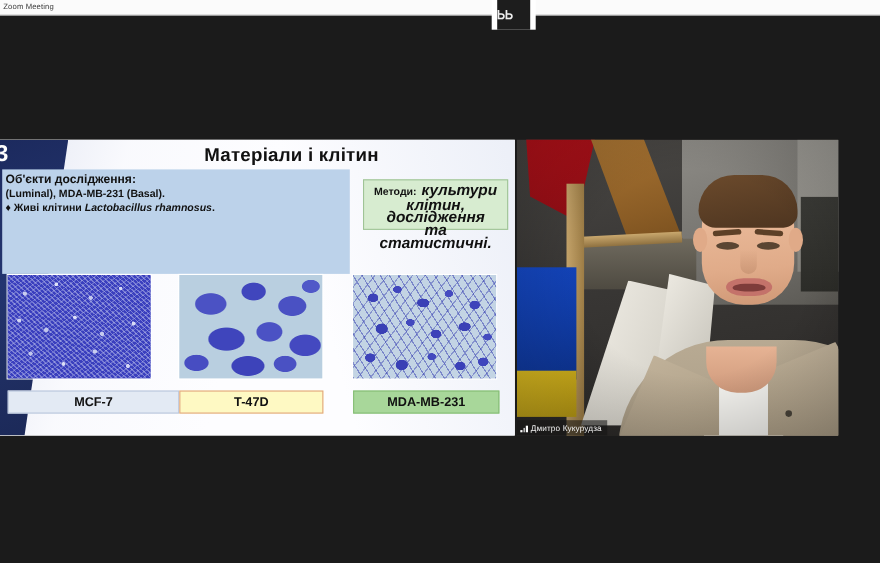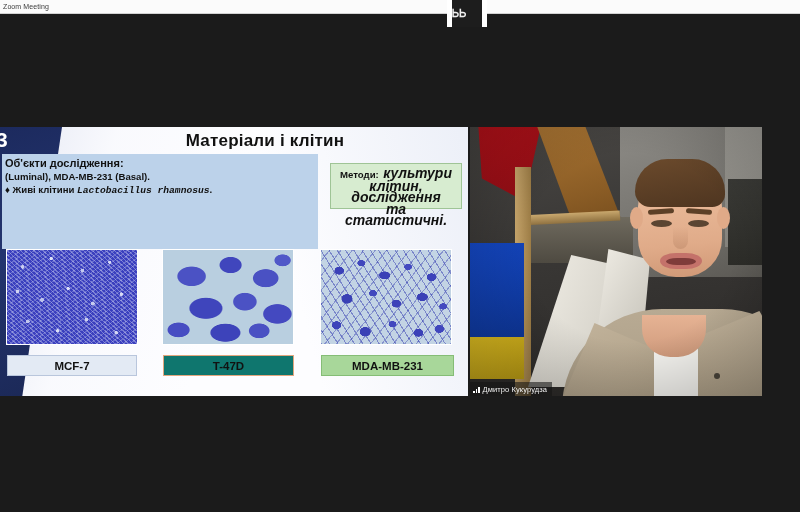--- a/index.html
+++ b/index.html
@@ -80,21 +80,21 @@
     background: #bcd2ea;
     padding: 2px 3px 0 3px; box-sizing: border-box;
   }
   .obj-head {
     font-size: 11px; font-weight: 700; color: #111; line-height: 14px;
   }
   .obj-line {
     font-size: 9.6px; font-weight: 700; color: #111; line-height: 13px;
     white-space: nowrap;
   }
-  .obj-line .ital { font-style: italic; font-family: Liberation Mono, monospace; }
+  .obj-line .ital { font-style: italic; }
 
   .methods-box {
     position: absolute; left: 330px; top: 36px; width: 132px; height: 46px;
     background: #d7ecd0; border: 1px solid #9fc496;
     box-sizing: border-box; padding: 3px 4px;
     text-align: center;
   }
   .methods-box .m-strong { font-size: 9.6px; font-weight: 700; color: #111; }
   .methods-box .m-txt { font-size: 14px; font-weight: 700; color: #111; font-style: italic; }
   .methods-line { line-height: 11.5px; }
@@ -168,22 +168,22 @@
       repeating-linear-gradient(-52deg, rgba(50,57,175,.42) 0 1px, rgba(50,57,175,0) 1px 9px);
   }
 
   
   .cl-label {
     position: absolute; top: 228px; height: 21px;
     display: flex; align-items: center; justify-content: center;
     font-size: 11.5px; font-weight: 700; color: #111;
     box-sizing: border-box;
   }
-  .cl-1 { left: 7px;   width: 130px; background: #e3eaf4; border: 1px solid #b9c6dc; }
-  .cl-2 { left: 163px; width: 131px; background: #0f766e; border: 1px solid #e2a67e; }
+  .cl-1 { left: 7px;   width: 156px; background: #e3eaf4; border: 1px solid #b9c6dc; }
+  .cl-2 { left: 163px; width: 131px; background: #fef9c3; border: 1px solid #e2a67e; }
   .cl-3 { left: 321px; width: 133px; background: #a8d79a; border: 1px solid #85bd76; }
 
   
   .video {
     position: absolute; left: 470px; top: 0; width: 292px; height: 269px;
     overflow: hidden; background: #2b2a28;
   }
   .v-wall {
     position: absolute; inset: 0;
     background: linear-gradient(170deg, #4a4845 0%, #3a3836 40%, #2b2927 100%);

